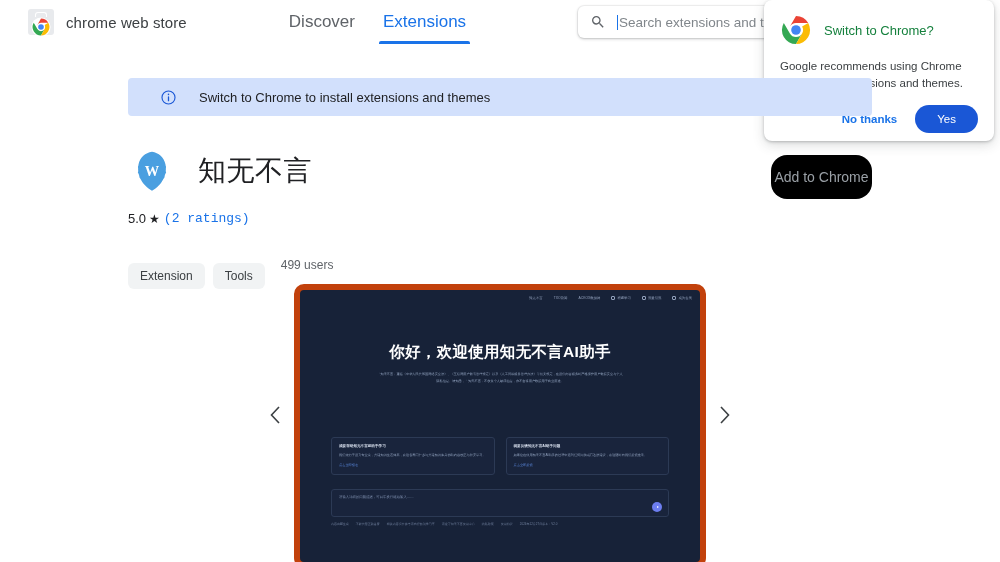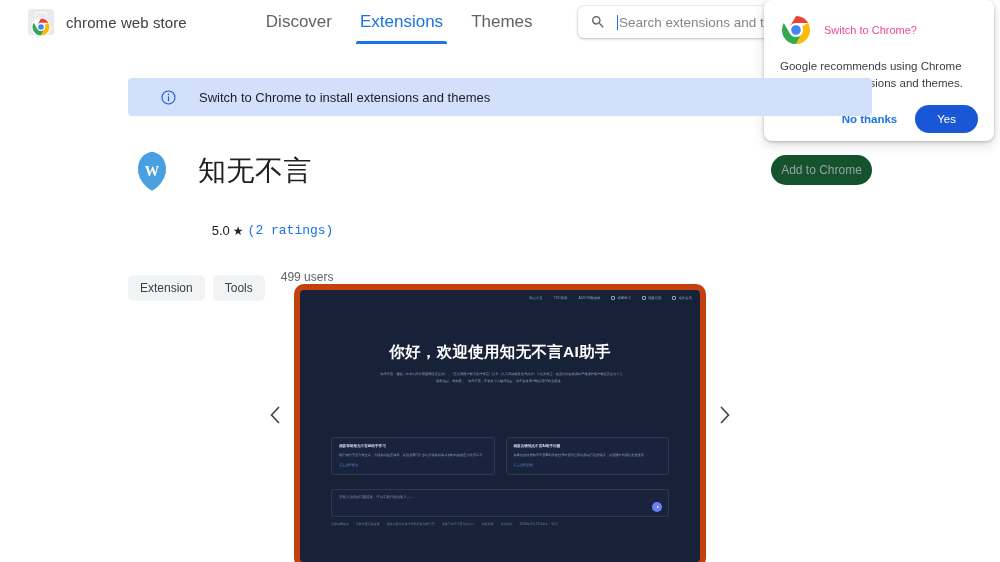--- a/index.html
+++ b/index.html
@@ -7,21 +7,21 @@
     width: 1000px; height: 562px;
     background: #ffffff;
     font-family: "Liberation Sans", sans-serif;
     overflow: hidden;
   }
   .page { position: relative; width: 1000px; height: 562px; background:#fff; }
 
   
   .header {
     position: absolute; top:0; left:0; width:1000px; height:44px;
-    display:flex; align-items:center;
+    display:flex; align-items:center;gap:23px;
   }
   .brand { display:flex; align-items:center; margin-left:28px; }
   .store-logo { width:26px; height:26px; position:relative; }
   .store-logo .bag {
     position:absolute; inset:0; background:#e8eaed; border-radius:3px;
   }
   .store-logo .handle {
     position:absolute; top:3px; left:7px; width:12px; height:5px;
     border:1.5px solid #ffffff; border-bottom:none; border-radius:3px 3px 0 0;
   }
@@ -60,21 +60,21 @@
   .search-input::placeholder { color:#80868b; }
 
   
   .dialog {
     position:absolute; left:764px; top:0; width:230px; height:141px;
     background:#fff; border-radius:8px;
     box-shadow:0 1px 3px rgba(60,64,67,.30), 0 4px 12px rgba(60,64,67,.18);
     padding:14px 16px 12px 16px;
   }
   .dialog-head { display:flex; align-items:center; }
-  .dialog-title { font-size:11px; color:#ec4899; margin-left:12px; font-weight:400; }
+  .dialog-title { font-size:13px; color:#15803d; margin-left:12px; font-weight:400; }
   .dialog-body {
     font-size:11.5px; color:#3c4043; line-height:1.45; margin-top:12px;
   }
   .dialog-actions {
     display:flex; align-items:center; justify-content:flex-end;
     margin-top:14px; gap:12px;
   }
   .btn-text {
     font-size:11.5px; color:#1a73e8; font-weight:700;
     padding:6px 6px; cursor:pointer; background:none; border:none;
@@ -97,36 +97,36 @@
 
   
   .ext-header { position:absolute; left:128px; top:147px; }
   .ext-titlerow { display:flex; align-items:center; }
   .ext-icon { width:48px; height:48px; flex:0 0 48px; }
   .ext-name {
     font-size:28px; color:#202124; margin-left:22px; font-weight:400;
     letter-spacing:.5px;
   }
   .rating-row {
-    display:flex; align-items:center; margin-top:28px;
-    font-size:13px; color:#202124;justify-content:flex-end;
+    display:flex; align-items:center; margin-top:16px;
+    font-size:13px; color:#202124;
   }
   .rating-star { margin:0 4px 0 3px; font-size:12px; color:#202124; }
   .rating-count { color:#1a73e8; cursor:pointer;font-family:Liberation Mono, monospace; }
   .chips-row { display:flex; align-items:center; margin-top:14px; }
   .chip {
     background:#f1f3f4; border-radius:6px; font-size:12px; color:#3c4043;
     padding:6px 12px; margin-right:8px;margin-top:23px;
   }
   .users { font-size:12px; color:#5f6368; margin-left:8px; }
 
   .add-btn {
-    position:absolute; left:771px; top:155px; width:101px; height:30px;
-    background:#14532d; color:#9aa0a6; border:none; border-radius:16px;
-    font-size:12px; cursor:default;
+    position:absolute; left:771px; top:155px; width:101px; height:44px;
+    background:#000000; color:#9aa0a6; border:none; border-radius:16px;
+    font-size:14px; cursor:default;
     font-family:"Liberation Sans", sans-serif;
   }
 
   
   .carousel { position:absolute; left:250px; top:284px; width:500px; height:262px; }
   .arrow {
     position:absolute; top:118px; width:26px; height:26px;
     display:flex; align-items:center; justify-content:center;
     cursor:pointer; color:#3c4043;
   }
@@ -214,21 +214,20 @@
           <circle cx="50" cy="50" r="14" fill="#4285f4"></circle>
         </svg>
         <div class="handle"></div>
       </div>
       <div class="brand-name">chrome web store</div>
     </div>
 
     <div class="nav">
       <div class="nav-item">Discover</div>
       <div class="nav-item active">Extensions</div>
-      <div class="nav-item">Themes</div>
     </div>
   </div>
 
   <div class="search-wrap">
     <svg class="search-icon" viewBox="0 0 24 24">
       <path fill="#5f6368" d="M15.5 14h-.79l-.28-.27A6.47 6.47 0 0 0 16 9.5 6.5 6.5 0 1 0 9.5 16c1.61 0 3.09-.59 4.23-1.57l.27.28v.79l5 4.99L20.49 19l-4.99-5zm-6 0C7.01 14 5 11.99 5 9.5S7.01 5 9.5 5 14 7.01 14 9.5 11.99 14 9.5 14z"></path>
     </svg>
     <div class="search-caret"></div>
     <input class="search-input" value="" placeholder="Search extensions and themes" style="">
   </div>

